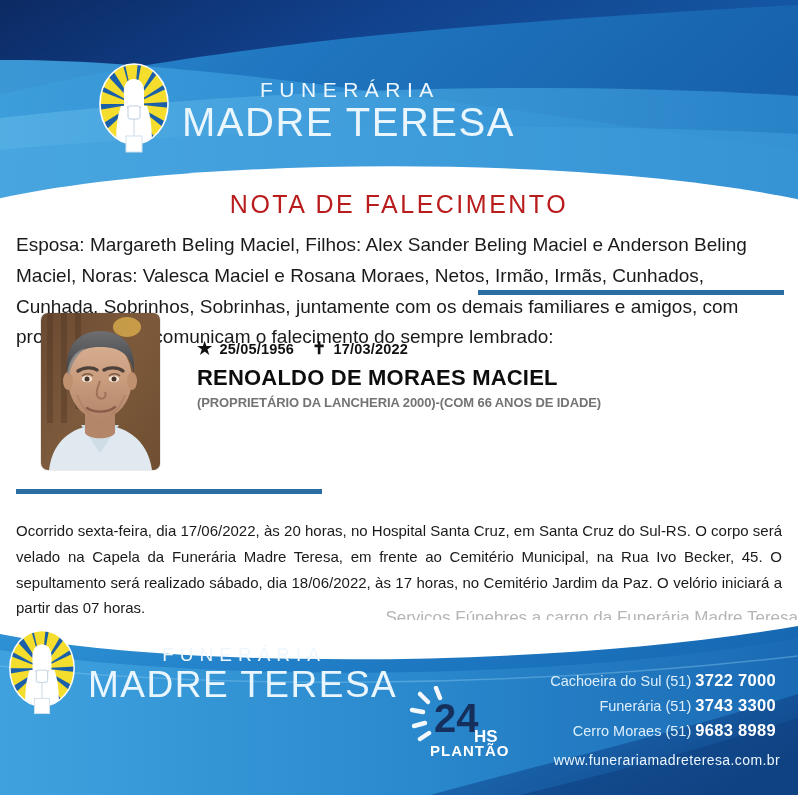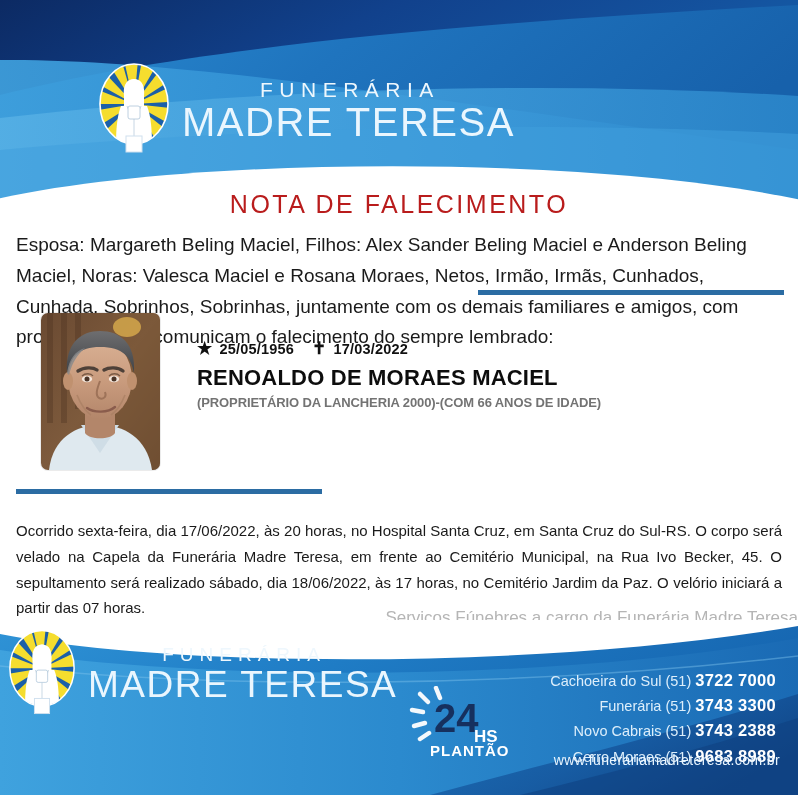--- a/index.html
+++ b/index.html
@@ -510,25 +510,20 @@
       <span class="contact-city">Cachoeira do Sul</span>
       <span class="contact-ddd">(51)</span>
       <span class="contact-num">3722 7000</span>
     </div>
     <div class="contact-row">
       <span class="contact-city">Funerária</span>
       <span class="contact-ddd">(51)</span>
       <span class="contact-num">3743 3300</span>
     </div>
     <div class="contact-row">
-      <span class="contact-city">Novo Cabrais</span>
-      <span class="contact-ddd">(51)</span>
-      <span class="contact-num">3743 2388</span>
-    </div>
-    <div class="contact-row">
       <span class="contact-city">Cerro Moraes</span>
       <span class="contact-ddd">(51)</span>
       <span class="contact-num">9683 8989</span>
     </div>
   </div>
 
   <div class="website">www.funerariamadreteresa.com.br</div>
 
 </div>
 

